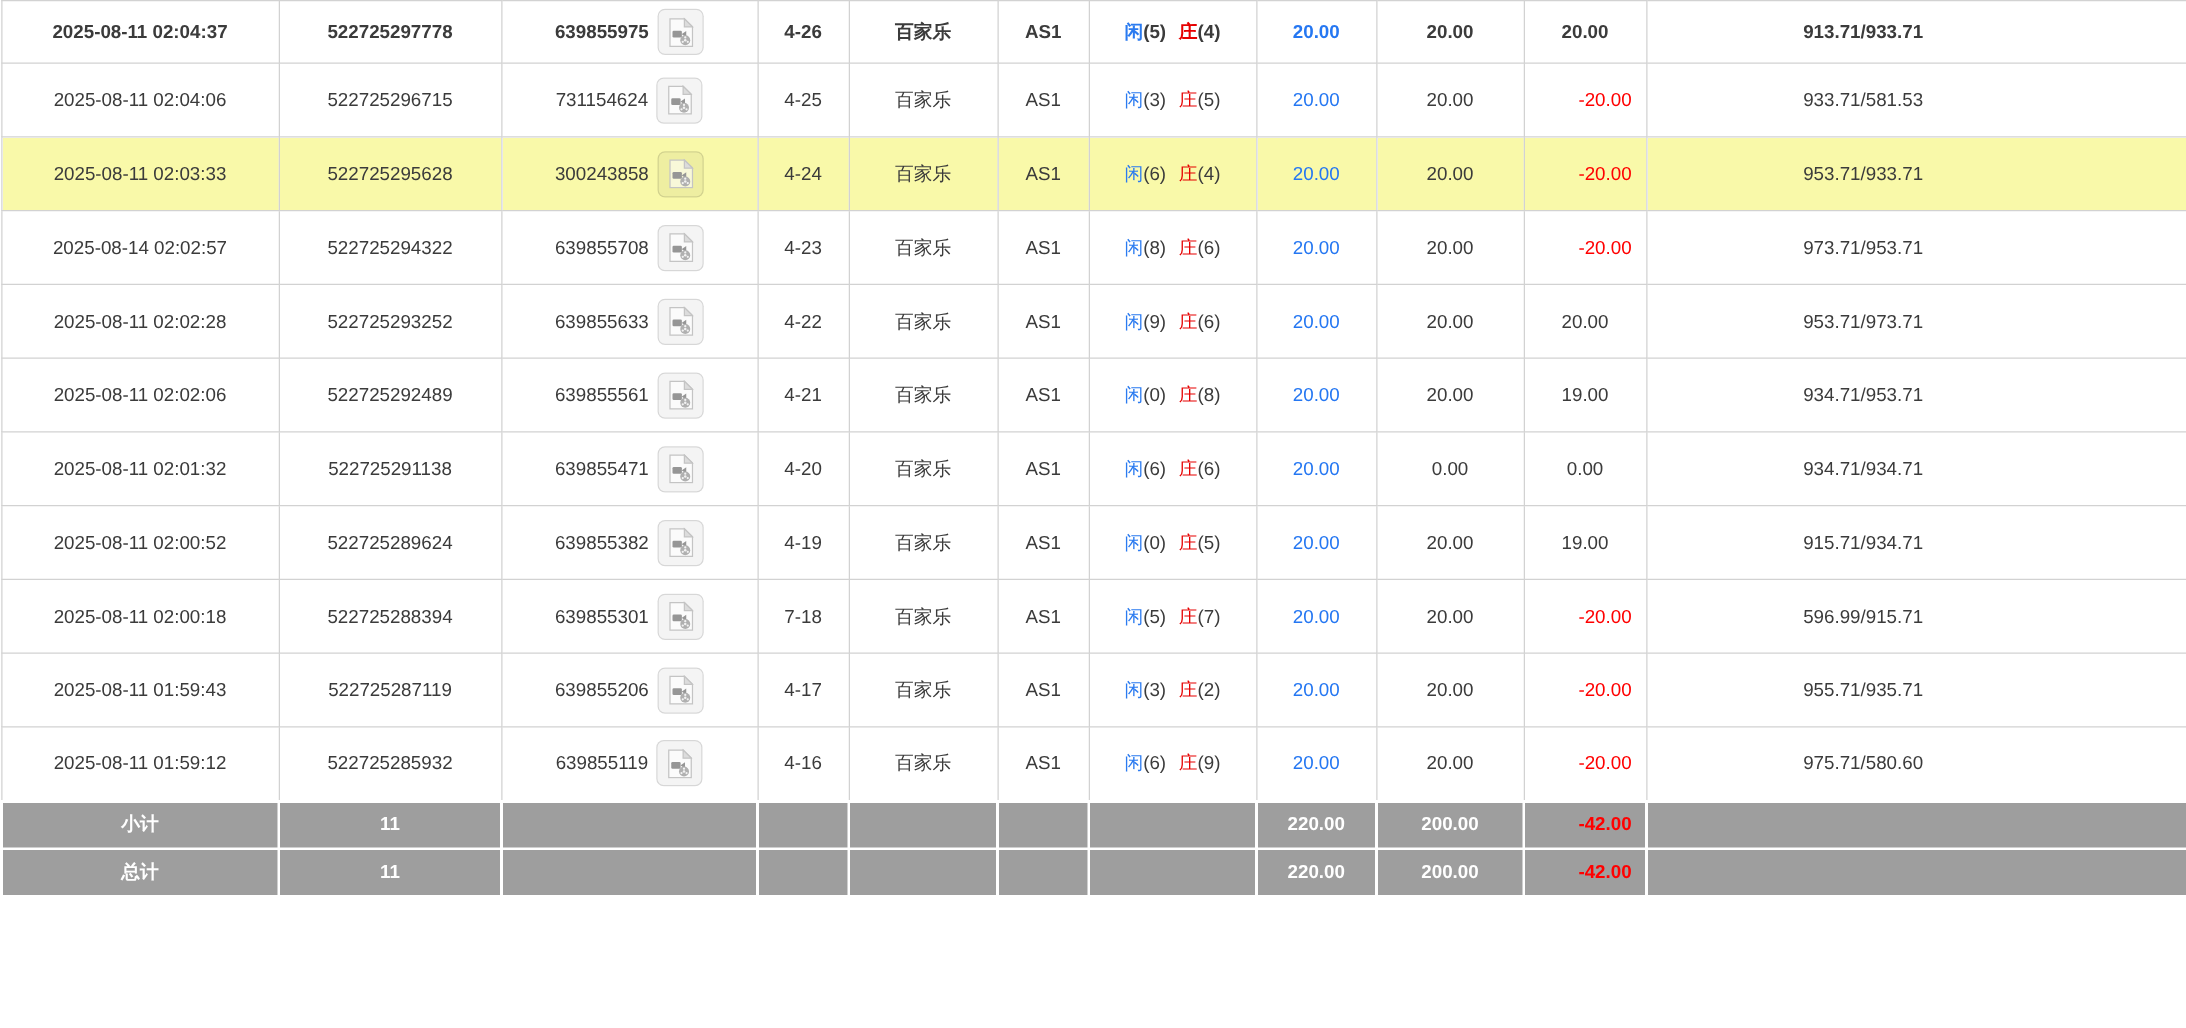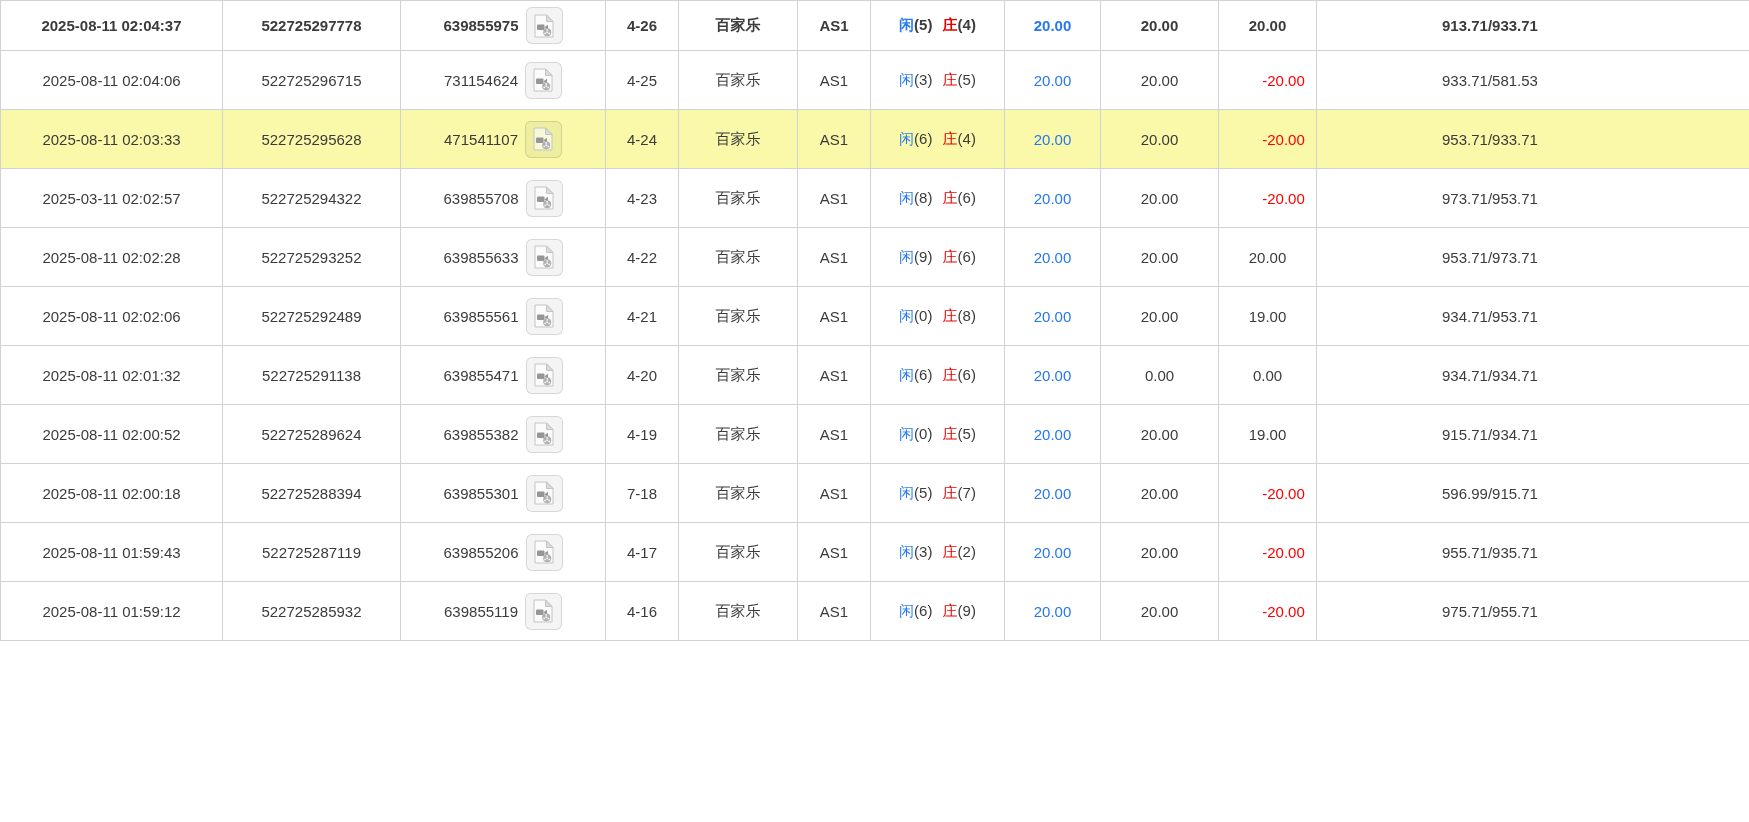--- a/index.html
+++ b/index.html
@@ -128,21 +128,21 @@
     <td class="c-bet"><span class="bet-link">20.00</span></td>
     <td class="c-valid">20.00</td>
     <td class="c-winloss neg">-20.00</td>
     <td class="c-balance">933.71/581.53</td>
   </tr>
 
   <tr class="highlight">
     <td class="c-time">2025-08-11 02:03:33</td>
     <td class="c-betid">522725295628</td>
     <td class="c-gameid">
-      <span class="gid">471541107</span><button type="button" class="video-btn">
+      <span class="gid">300243858</span><button type="button" class="video-btn">
             <svg width="20" height="24" viewBox="0 0 20 24">
               <path d="M1 1 h11.5 l6.5 6.5 V23 H1 Z" fill="#ffffff" fill-opacity="0.6" stroke="#c4c4c4" stroke-width="1"></path>
               <path d="M12.5 1 l6.5 6.5 h-6.5 Z" fill="#dcdcdc" stroke="#c4c4c4" stroke-width="1"></path>
               <rect x="3" y="10.5" width="7.5" height="5.5" rx="1" fill="#969696"></rect>
               <path d="M10.5 13.2 L14 10.8 v5 l-3.5 -2.4 Z" fill="#969696"></path>
               <circle cx="13.2" cy="18.2" r="4" fill="#b0b0b0"></circle>
               <circle cx="13.2" cy="18.2" r="1" fill="#f2f2f2"></circle>
               <circle cx="13.2" cy="15.9" r="0.9" fill="#f2f2f2"></circle>
               <circle cx="11.2" cy="19.4" r="0.9" fill="#f2f2f2"></circle>
               <circle cx="15.2" cy="19.4" r="0.9" fill="#f2f2f2"></circle>
@@ -156,21 +156,21 @@
       <span class="result-part"><span class="lbl-player">闲</span><span>(6)</span></span>
       <span class="result-part"><span class="lbl-banker">庄</span><span>(4)</span></span>
     </td>
     <td class="c-bet"><span class="bet-link">20.00</span></td>
     <td class="c-valid">20.00</td>
     <td class="c-winloss neg">-20.00</td>
     <td class="c-balance">953.71/933.71</td>
   </tr>
 
   <tr>
-    <td class="c-time">2025-03-11 02:02:57</td>
+    <td class="c-time">2025-08-14 02:02:57</td>
     <td class="c-betid">522725294322</td>
     <td class="c-gameid">
       <span class="gid">639855708</span><button type="button" class="video-btn">
             <svg width="20" height="24" viewBox="0 0 20 24">
               <path d="M1 1 h11.5 l6.5 6.5 V23 H1 Z" fill="#ffffff" fill-opacity="0.6" stroke="#c4c4c4" stroke-width="1"></path>
               <path d="M12.5 1 l6.5 6.5 h-6.5 Z" fill="#dcdcdc" stroke="#c4c4c4" stroke-width="1"></path>
               <rect x="3" y="10.5" width="7.5" height="5.5" rx="1" fill="#969696"></rect>
               <path d="M10.5 13.2 L14 10.8 v5 l-3.5 -2.4 Z" fill="#969696"></path>
               <circle cx="13.2" cy="18.2" r="4" fill="#b0b0b0"></circle>
               <circle cx="13.2" cy="18.2" r="1" fill="#f2f2f2"></circle>
@@ -400,19 +400,45 @@
     <td class="c-round">4-16</td>
     <td class="c-game">百家乐</td>
     <td class="c-table">AS1</td>
     <td class="c-result">
       <span class="result-part"><span class="lbl-player">闲</span><span>(6)</span></span>
       <span class="result-part"><span class="lbl-banker">庄</span><span>(9)</span></span>
     </td>
     <td class="c-bet"><span class="bet-link">20.00</span></td>
     <td class="c-valid">20.00</td>
     <td class="c-winloss neg">-20.00</td>
-    <td class="c-balance">975.71/955.71</td>
+    <td class="c-balance">975.71/580.60</td>
   </tr>
 </tbody>
   <tfoot id="tfoot">
-
+  <tr>
+    <td>小计</td>
+    <td>11</td>
+    <td></td>
+    <td></td>
+    <td></td>
+    <td></td>
+    <td></td>
+    <td>220.00</td>
+    <td>200.00</td>
+    <td class="neg">-42.00</td>
+    <td></td>
+  </tr>
+
+  <tr>
+    <td>总计</td>
+    <td>11</td>
+    <td></td>
+    <td></td>
+    <td></td>
+    <td></td>
+    <td></td>
+    <td>220.00</td>
+    <td>200.00</td>
+    <td class="neg">-42.00</td>
+    <td></td>
+  </tr>
 </tfoot>
 </table>
 
 </body></html>

